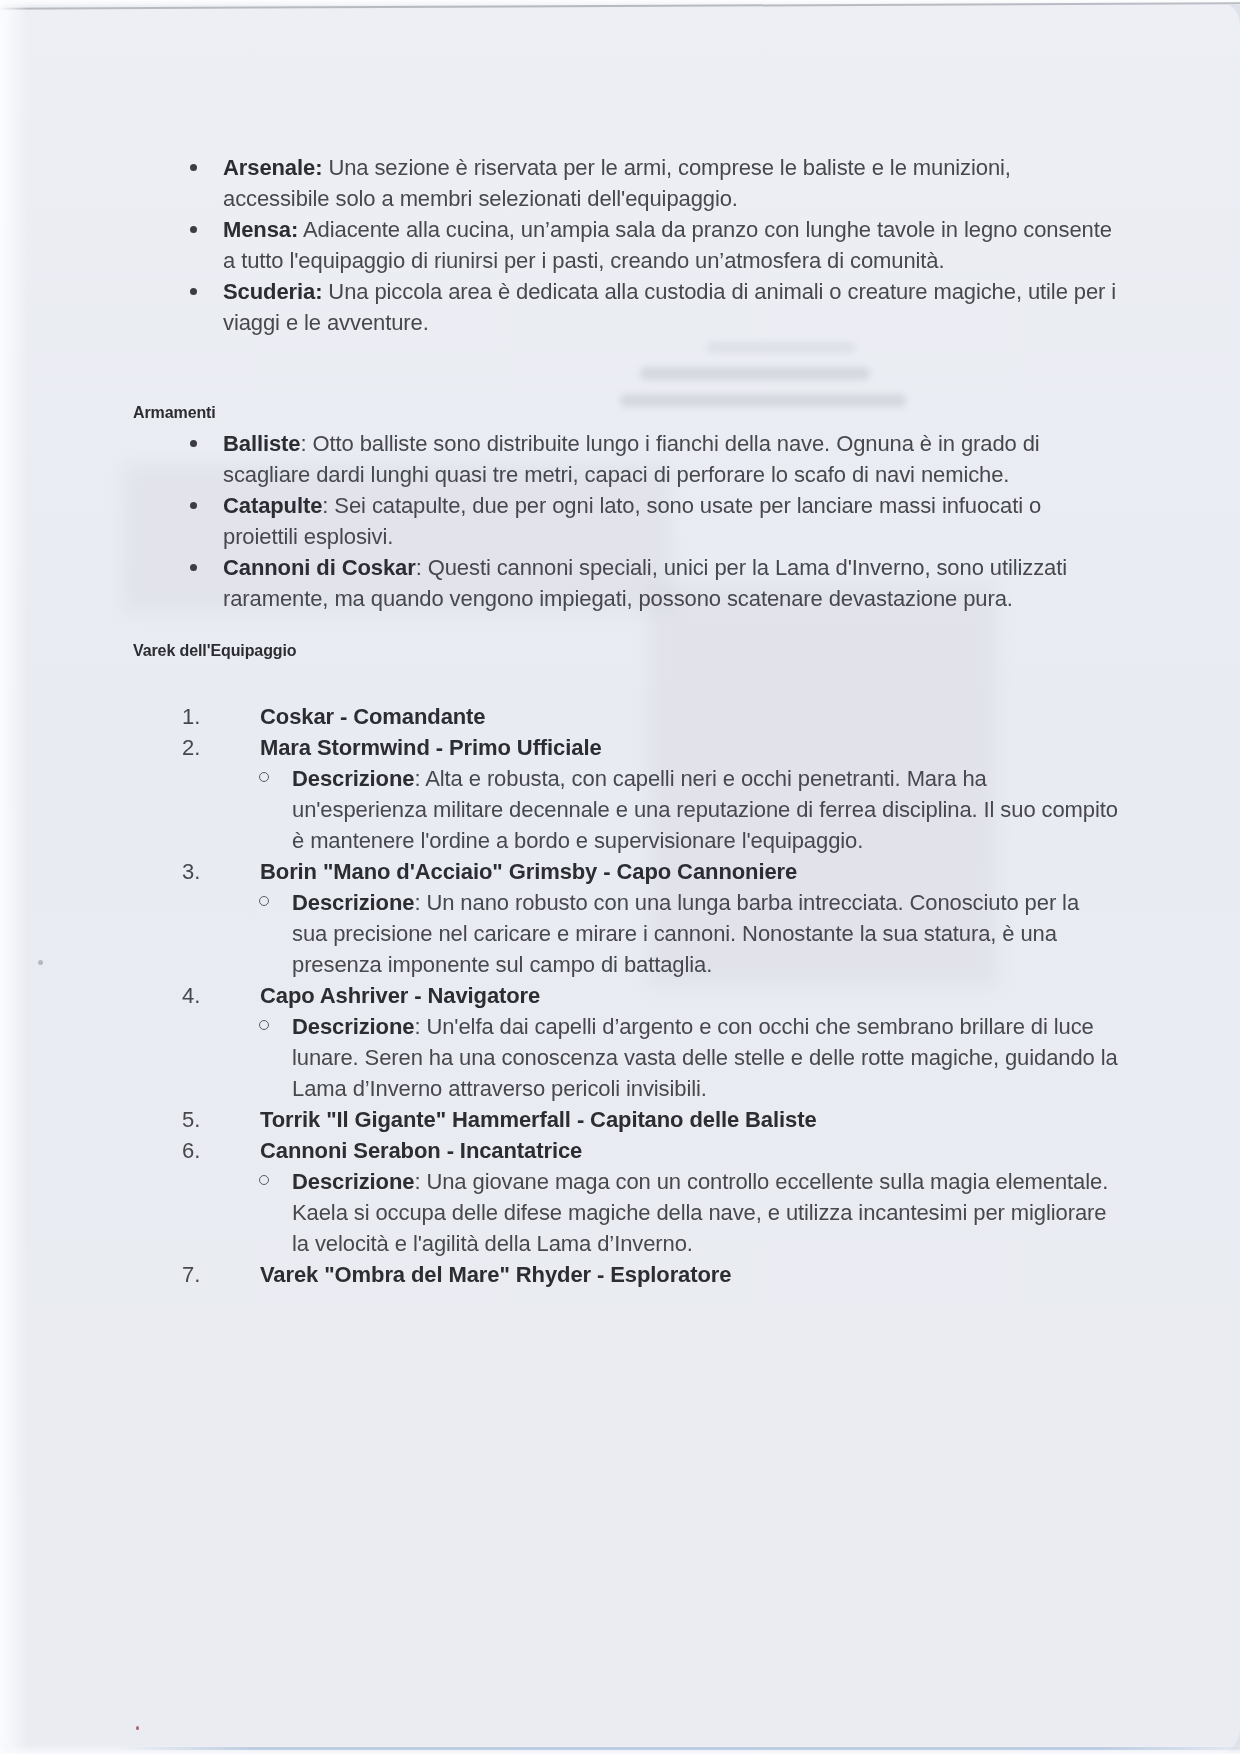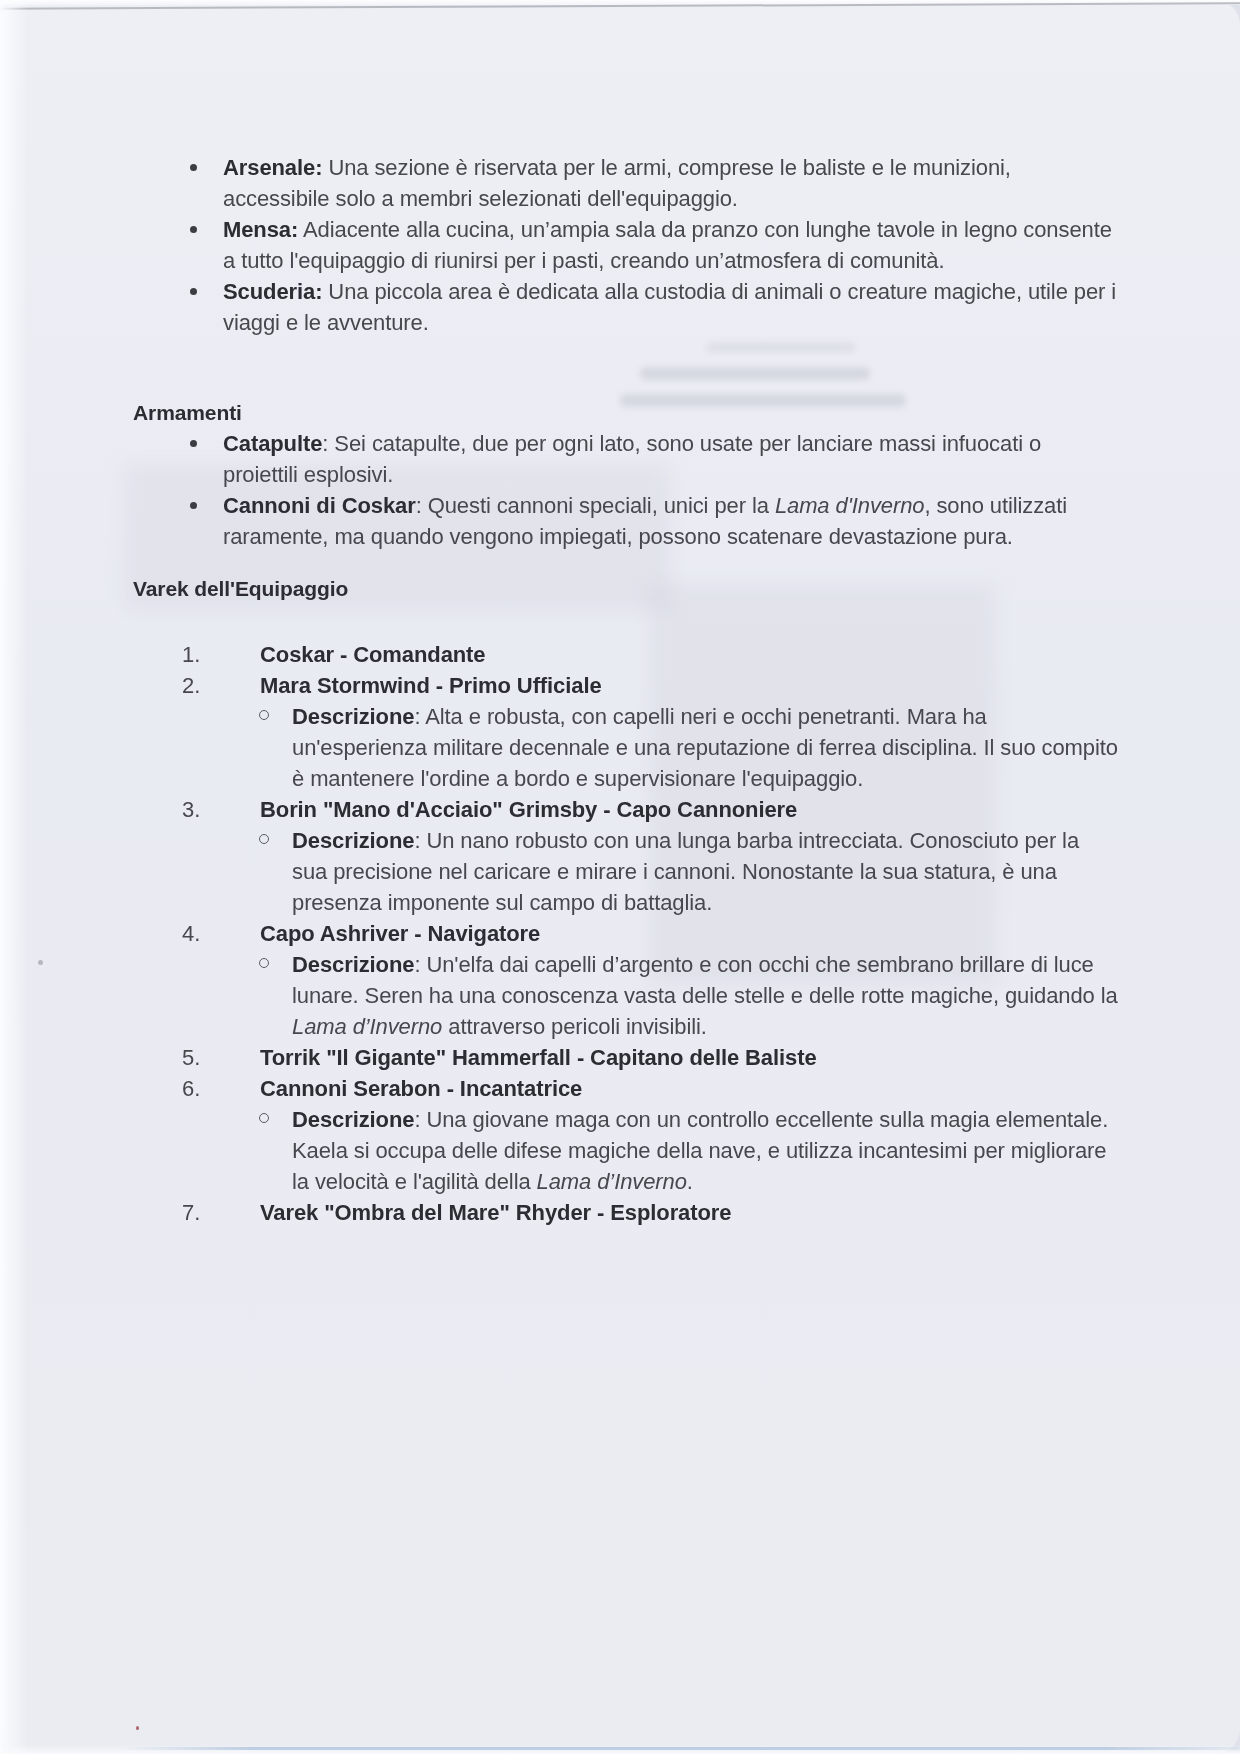--- a/index.html
+++ b/index.html
@@ -39,32 +39,32 @@
     position:absolute;left:133px;top:152px;width:985px;
     font-size:22px;line-height:31px;color:#47484e;letter-spacing:-0.1px;
   }
   .content b,.content .lead{font-weight:700;color:#2c2d33;}
   ul,ol{list-style:none;margin:0;padding:0;}
   li{position:relative;}
   
   .blist>li{padding-left:90px;}
   .dot{position:absolute;left:57px;top:12px;width:7px;height:7px;border-radius:50%;background:#3c3d42;}
   
-  h3{margin:0;font-size:21px;line-height:31px;font-weight:700;color:#2c2d33;}
+  h3{margin:0;font-size:16px;line-height:31px;font-weight:700;color:#2c2d33;}
   .h-armamenti{margin-top:59px;}
   .h-crew{margin-top:21px;}
   
   .crew{margin-top:35px;}
   .crew>li{padding-left:89px;}
   .num{position:absolute;left:49px;top:0;color:#47484e;font-weight:400;}
   .crew .name{font-weight:700;color:#2c2d33;margin-left:38px;}
   
   .desc{position:relative;margin-left:70px;padding-left:0;}
   .circle{position:absolute;left:-33px;top:9px;width:10px;height:10px;border:1.6px solid #5a5c63;border-radius:50%;box-sizing:border-box;background:transparent;}
-  .ship{font-style:italic;text-align:center;}
+  .ship{text-align:center;}
 </style>
 </head>
 <body>
 
 <div class="scan">
 
   <div class="top-white"></div>
   <div class="top-line"></div>
   <div class="left-highlight"></div>
   <div class="shade shade1"></div>
@@ -90,20 +90,24 @@
       </li>
       <li>
         <span class="dot"></span>
         <span class="lead">Scuderia:</span><span> Una piccola area è dedicata alla custodia di animali o creature magiche, utile per i viaggi e le avventure.</span>
       </li>
     </ul>
 
     <h3 class="h-armamenti">Armamenti</h3>
 
     <ul class="blist">
+      <li>
+        <span class="dot"></span>
+        <span class="lead">Balliste</span><span>: Otto balliste sono distribuite lungo i fianchi della nave. Ognuna è in grado di scagliare dardi lunghi quasi tre metri, capaci di perforare lo scafo di navi nemiche.</span>
+      </li>
       <li>
         <span class="dot"></span>
         <span class="lead">Catapulte</span><span>: Sei catapulte, due per ogni lato, sono usate per lanciare massi infuocati o proiettili esplosivi.</span>
       </li>
       <li>
         <span class="dot"></span>
         <span class="lead">Cannoni di Coskar</span><span>: Questi cannoni speciali, unici per la </span><span class="ship">Lama d'Inverno</span><span>, sono utilizzati raramente, ma quando vengono impiegati, possono scatenare devastazione pura.</span>
       </li>
     </ul>
 

